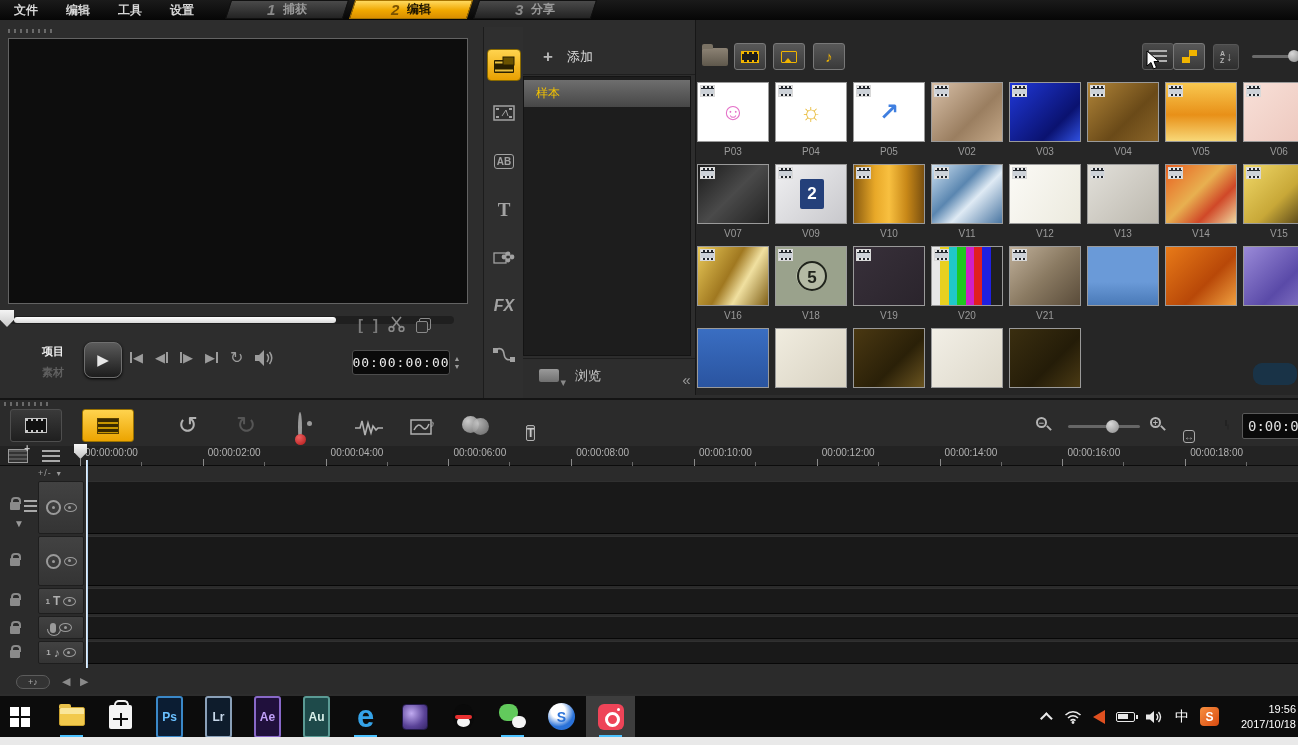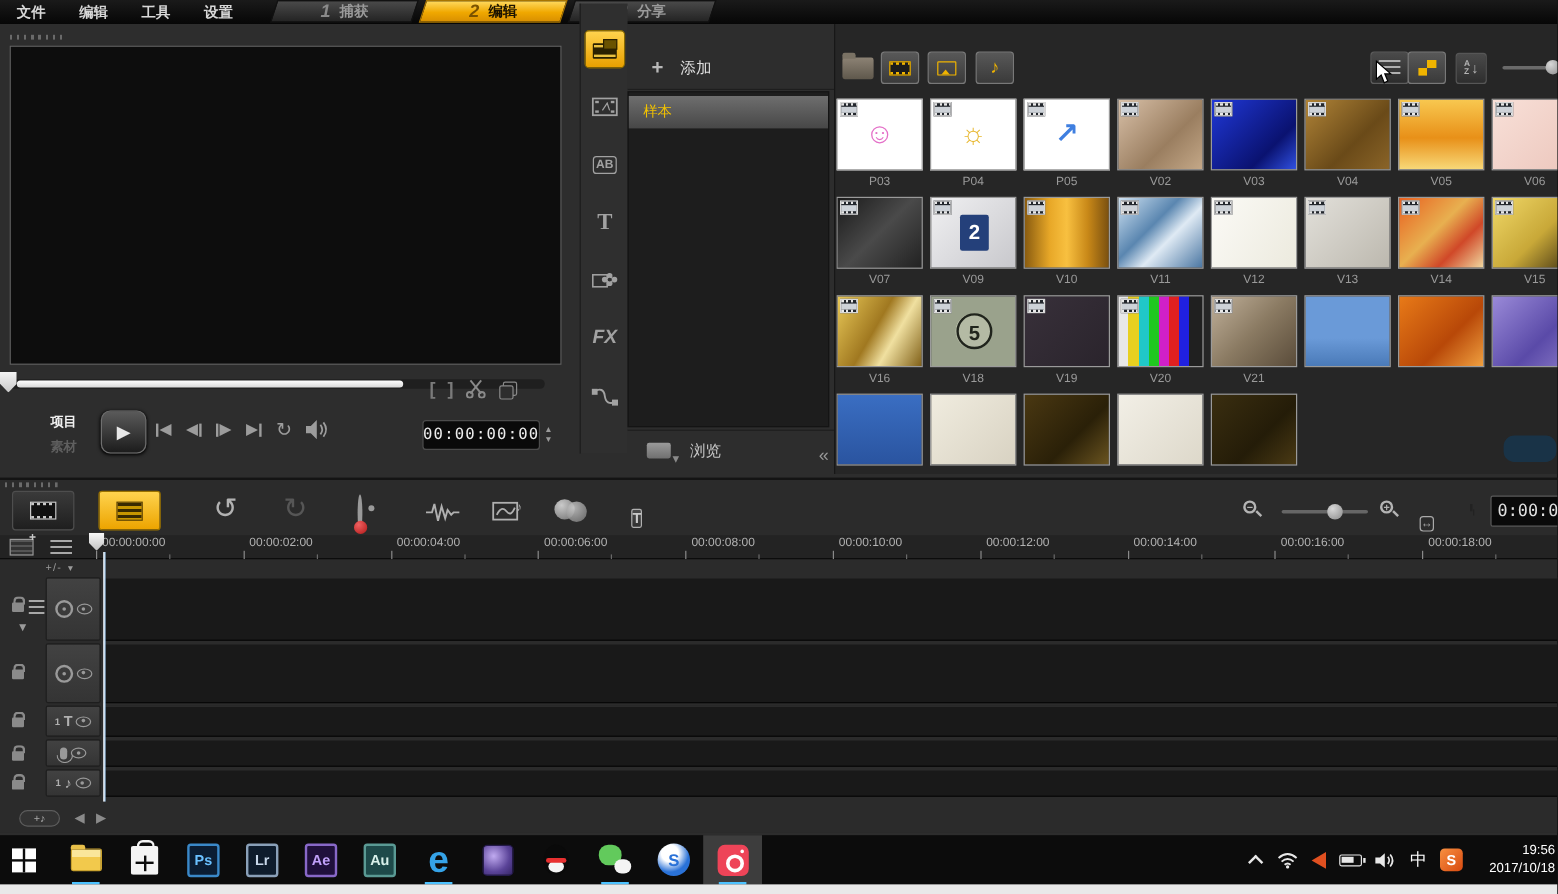--- a/index.html
+++ b/index.html
@@ -34,21 +34,21 @@
   .src-project { color:#f0f0f0; font-size:11px; font-weight:bold; }
   .src-clip { color:#5f5f5f; font-size:11px; font-weight:bold; margin-top:6px; }
   .play-btn { position:absolute; left:84px; top:342px; width:38px; height:36px; border-radius:8px; background:linear-gradient(#5a5a5a,#1c1c1c); border:1px solid #6f6f6f; color:#e8e8e8; font-size:15px; display:flex; align-items:center; justify-content:center; box-shadow:0 1px 3px #000; }
   .transport { position:absolute; left:130px; top:348px; display:flex; align-items:center; gap:12px; color:#9c9c9c; }
   .tctl { display:flex; align-items:center; gap:1px; font-size:13px; }
   .tctl .bar { width:2px; height:11px; background:#9c9c9c; }
   .tc-box { position:absolute; left:352px; top:350px; width:98px; height:25px; background:#0a0a0a; border:1px solid #4c4c4c; border-radius:3px; color:#ececec; font-family:"DejaVu Sans Mono","Liberation Mono",monospace; font-size:13px; display:flex; align-items:center; justify-content:center; letter-spacing:1px; }
   .tc-spin { position:absolute; left:452px; top:350px; width:10px; height:25px; display:flex; flex-direction:column; align-items:center; justify-content:center; color:#9a9a9a; font-size:7px; line-height:8px; }
 
   
-  .rail { position:absolute; left:483px; top:3px; width:40px; height:375px; background:#2f2f2f; border-left:1px solid #1c1c1c; }
+  .rail { position:absolute; left:483px; top:27px; width:40px; height:375px; background:#2f2f2f; border-left:1px solid #1c1c1c; }
   .rail-btn { position:absolute; left:3px; width:34px; height:32px; display:flex; align-items:center; justify-content:center; color:#a2a2a2; font-weight:bold; }
   .rail-btn.active { background:linear-gradient(#ffd34e,#e8a000); border-radius:4px; border:1px solid #8a6a00; color:#2a2000; }
   .ab-box { border:1.5px solid #a2a2a2; border-radius:3px; font-size:10px; padding:1px 2px; }
   .t-glyph { font-size:19px; font-family:"Liberation Serif","DejaVu Serif",serif; }
   .fx-glyph { font-size:14px; font-style:italic; }
 
   
   .nav-panel { position:absolute; left:523px; top:20px; width:172px; height:375px; background:#2d2d2d; }
   .nav-add { position:absolute; left:0; top:20px; width:172px; height:35px; display:flex; align-items:center; border-bottom:1px solid #1e1e1e; }
   .plus-icon { color:#b8b8b8; font-size:17px; font-weight:bold; margin-left:20px; }
@@ -156,21 +156,21 @@
   .mic-icon2 { position:relative; width:7px; height:12px; border:1.5px solid #c8c8c8; border-radius:4px; margin-right:18px; }
   .mic-icon2::after { content:""; position:absolute; left:-4px; top:7px; width:12px; height:6px; border:1.5px solid #c8c8c8; border-top:none; border-radius:0 0 6px 6px; }
   .tb-apps { display:flex; margin-left:7px; height:41px; }
   .tba { position:relative; width:49px; height:41px; display:flex; align-items:center; justify-content:center; }
   .tba.open::after { content:""; position:absolute; bottom:0; left:13px; right:13px; height:2px; background:#4cc2ff; }
   .tba.active { background:#3d3d3d; }
   .app-folder { width:26px; height:19px; background:linear-gradient(#fae69a 0 6px,#f2c94c 6px); border:1px solid #caa22e; border-radius:2px; position:relative; }
   .app-folder::before { content:""; position:absolute; top:-4px; left:-1px; width:12px; height:4px; background:#e8c04a; border-radius:2px 2px 0 0; }
   .app-store { position:relative; width:23px; height:24px; background:#f4f4f4; border-radius:2px; background-image:linear-gradient(#0c0c0c,#0c0c0c),linear-gradient(#0c0c0c,#0c0c0c); background-size:2px 13px,15px 2px; background-position:center 8px,center 13px; background-repeat:no-repeat; }
   .app-store::before { content:""; position:absolute; top:-5px; left:5px; width:11px; height:7px; border:2px solid #f4f4f4; border-bottom:none; border-radius:5px 5px 0 0; }
-  .app-adobe { width:27px; height:28px; border-radius:3px; border:2px solid; display:flex; align-items:center; justify-content:center; font-size:12px; font-weight:bold; }
+  .app-adobe { width:27px; height:42px; border-radius:3px; border:2px solid; display:flex; align-items:center; justify-content:center; font-size:12px; font-weight:bold; }
   .app-edge { font-size:31px; font-weight:bold; color:#35a3e8; line-height:30px; }
   .app-machine { width:26px; height:26px; border-radius:4px; background:radial-gradient(circle at 35% 35%,#c0aaf0,#5a4398 60%,#352566); border:1px solid #241a4a; }
   .app-qq { position:relative; width:21px; height:25px; background:#0a0a0a; border-radius:50% 50% 47% 47%; }
   .app-qq::after { content:""; position:absolute; left:4px; bottom:2px; width:13px; height:10px; background:#f4f4f4; border-radius:50%; }
   .app-qq::before { content:""; position:absolute; left:2px; top:11px; width:17px; height:4px; background:#e83030; border-radius:2px; z-index:1; }
   .app-wechat { position:relative; width:28px; height:26px; }
   .app-wechat::before { content:""; position:absolute; left:0; top:0; width:19px; height:17px; background:#62ca5c; border-radius:8px; }
   .app-wechat::after { content:""; position:absolute; right:1px; bottom:2px; width:14px; height:12px; background:#f4f4f4; border-radius:6px; }
   .app-sogou { width:27px; height:27px; border-radius:50%; background:radial-gradient(circle at 38% 30%,#ffffff 0 28%,#2a72d8 62%); color:#2a72d8; font-weight:bold; font-size:14px; display:flex; align-items:center; justify-content:center; }
   .app-camera { position:relative; width:26px; height:26px; border-radius:6px; background:#ee4458; }

